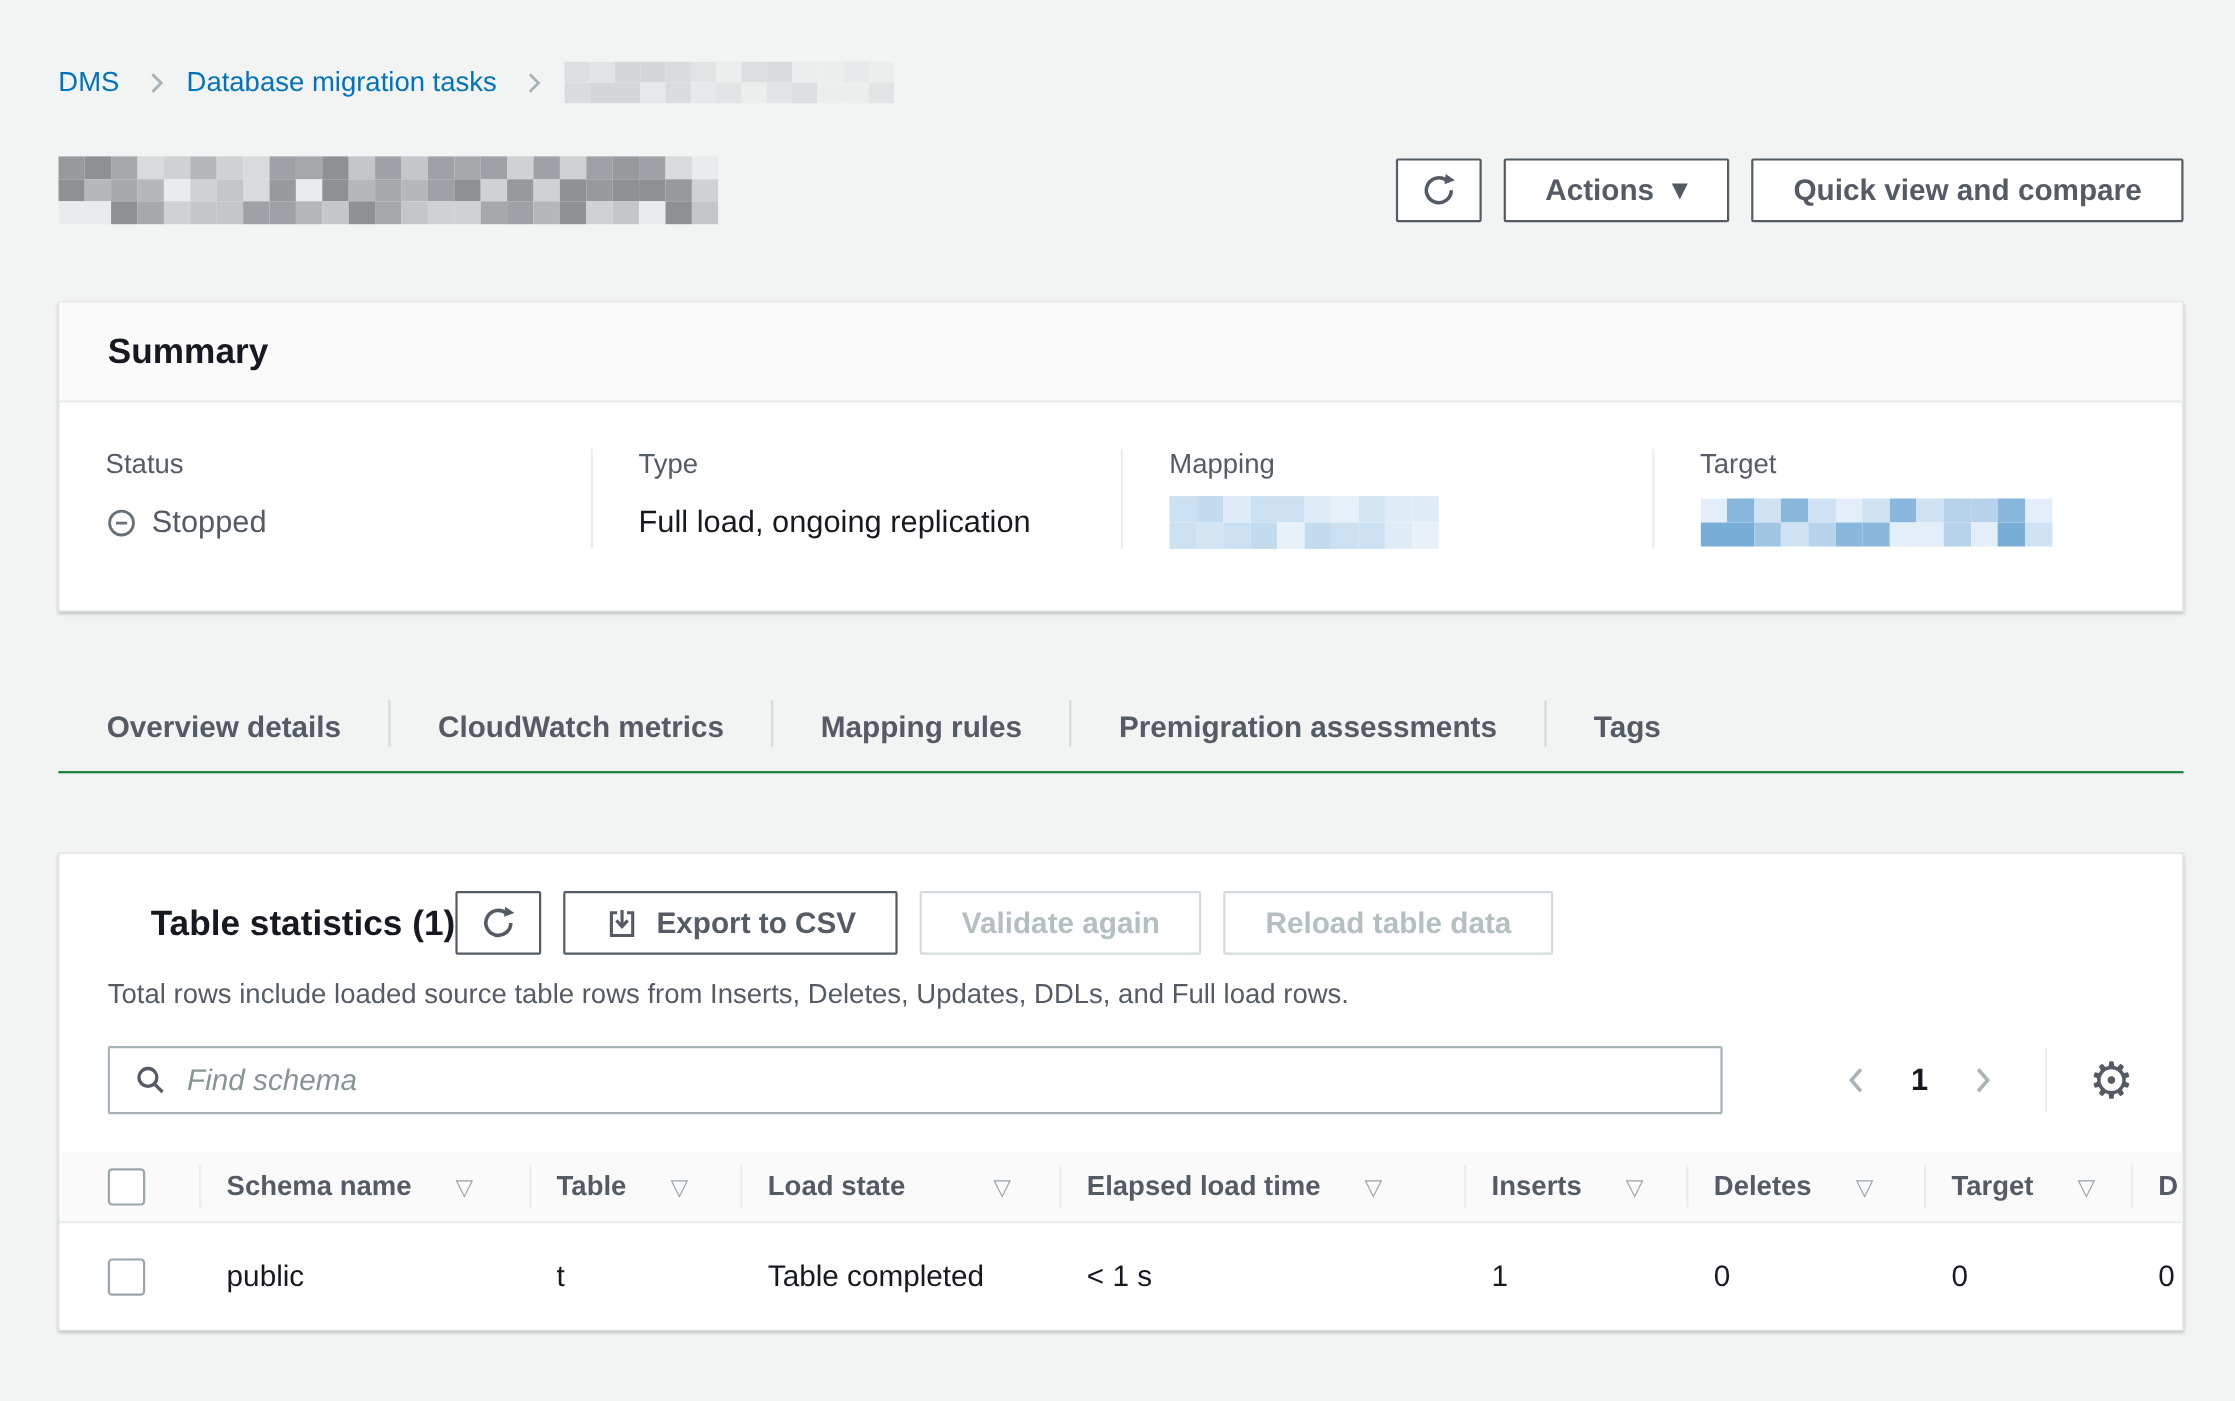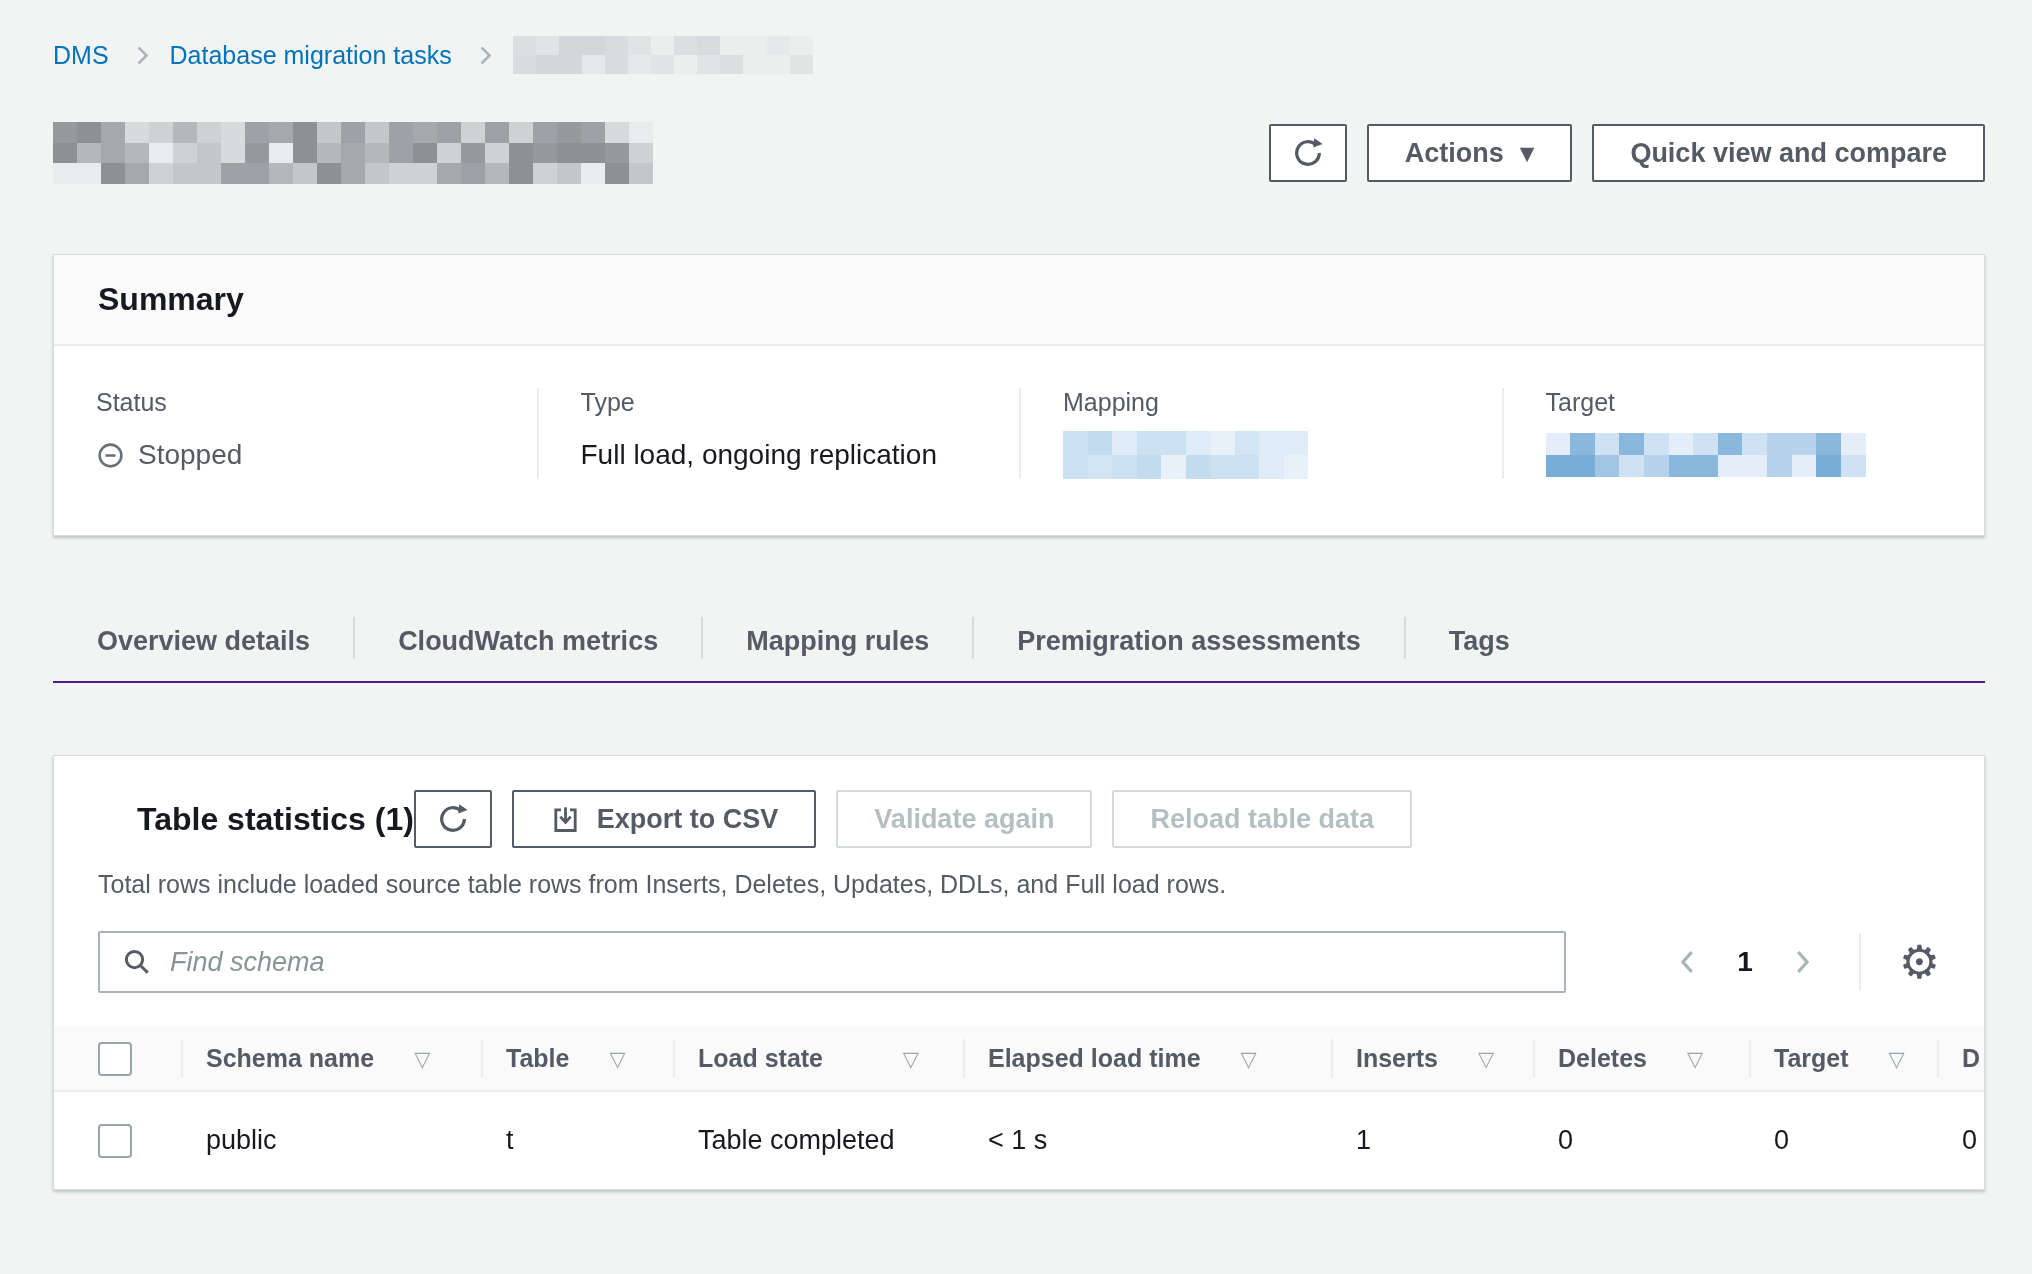--- a/index.html
+++ b/index.html
@@ -4,21 +4,21 @@
 <style>
   * { box-sizing: border-box; }
   html, body { margin: 0; padding: 0; }
   body {
     width: 2032px; height: 1274px;
     background: #f2f3f3;
     font-family: "Liberation Sans", "DejaVu Sans", sans-serif;
     color: #16191f;
     overflow: hidden;
   }
-  .page { padding: 36px 47px 0 53px; }
+  .page { padding: 56px 47px 0 53px; }
 
   
   .breadcrumb { display: flex; align-items: center; gap: 20px; font-size: 25px; }
   .crumb-link { color: #0073bb; text-decoration: none; cursor: pointer; }
   .crumb-sep {
     width: 13px; height: 13px; margin: 0 4px;
     border-top: 3px solid #a9b4b8; border-right: 3px solid #a9b4b8;
     transform: rotate(45deg); border-radius: 1px;
   }
   .redact { overflow: hidden; }
@@ -54,21 +54,21 @@
   .summary-body { display: grid; grid-template-columns: repeat(4, 1fr); padding: 42px 0 56px; }
   .summary-col { padding: 0 42px; }
   .summary-col + .summary-col { border-left: 2px solid #eaeded; }
   .field-label { font-size: 25px; color: #545b64; }
   .field-value { margin-top: 22px; font-size: 28px; color: #16191f; display: flex; align-items: center; gap: 13px; }
   .status-text { color: #545b64; }
   .source-redact { width: 245px; height: 48px; margin-top: 14px; }
   .target-redact { width: 320px; height: 44px; margin-top: 16px; }
 
   
-  .tabs { margin-top: 66px; display: flex; border-bottom: 2px solid #4c1d95; }
+  .tabs { margin-top: 66px; display: flex; border-bottom: 2px solid #15803d; }
   .tab {
     position: relative; padding: 24px 44px;
     font-size: 27px; font-weight: 700; color: #545b64;
     background: none; border: none; font-family: inherit; cursor: pointer;
   }
   .tab + .tab::before {
     content: ""; position: absolute; left: -1px; top: 50%;
     transform: translateY(-60%);
     width: 2px; height: 42px; background: #d5dbdb;
   }

